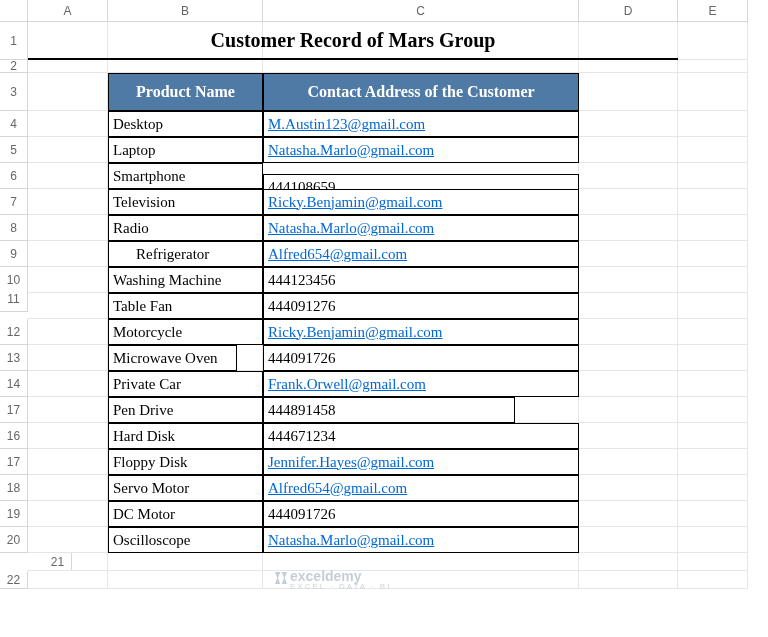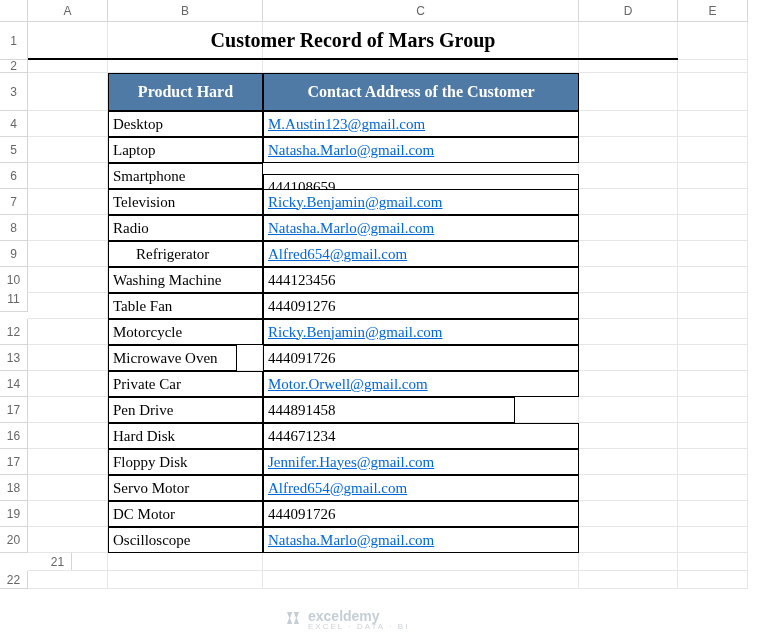--- a/index.html
+++ b/index.html
@@ -98,31 +98,29 @@
     align-items: center;
     background: #fff;
   }
   .tbl-c a {
     color: #0068d6;
     text-decoration: underline;
   }
   
   .wm {
     position: absolute;
-    left: 284px;
+    left: 272px;
     top: 568px;
     font-family: Arial, sans-serif;
     font-size: 14px;
     color: #bfc9d2;
     display: flex;
     align-items: center;
-    gap: 6px;
     opacity: .9;
     pointer-events: none;
-    margin-top: 40px;
   }
   .wm .sub {
     font-size: 8px;
     letter-spacing: 2px;
     color: #c7cfd8;
     margin-top: -2px;
   }
   .wm svg { width: 18px; height: 18px; }
 </style>
 </head>
@@ -263,21 +261,21 @@
       <div class="cell" style="left: 80px; top: 531px; width: 155px; height: 18px;"></div>
       <div class="cell" style="left: 235px; top: 531px; width: 316px; height: 18px;"></div>
       <div class="cell" style="left: 551px; top: 531px; width: 99px; height: 18px;"></div>
       <div class="cell" style="left: 650px; top: 531px; width: 70px; height: 18px;"></div>
       <div class="cell" style="left: 0px; top: 549px; width: 80px; height: 18px;"></div>
       <div class="cell" style="left: 80px; top: 549px; width: 155px; height: 18px;"></div>
       <div class="cell" style="left: 235px; top: 549px; width: 316px; height: 18px;"></div>
       <div class="cell" style="left: 551px; top: 549px; width: 99px; height: 18px;"></div>
       <div class="cell" style="left: 650px; top: 549px; width: 70px; height: 18px;"></div>
       <div class="cell title-cell" style="left: 0px; top: 0px; width: 650px; height: 38px; border-right: none; border-bottom: 2px solid rgb(0, 0, 0);">Customer Record of Mars Group</div>
-      <div class="cell tbl-h" style="left: 80px; top: 51px; width: 155px; height: 38px;">Product Hard</div>
+      <div class="cell tbl-h" style="left: 80px; top: 51px; width: 155px; height: 38px;">Product Name</div>
       <div class="cell tbl-h" style="left: 235px; top: 51px; width: 316px; height: 38px;">Contact Address of the Customer</div>
       <div class="cell tbl-c" style="left: 80px; top: 89px; width: 155px; height: 26px;">Desktop</div>
       <div class="cell tbl-c" style="left: 235px; top: 89px; width: 316px; height: 26px;">
         <a href="#">M.Austin123@gmail.com</a>
       </div>
       <div class="cell tbl-c" style="left: 80px; top: 115px; width: 155px; height: 26px;">Laptop</div>
       <div class="cell tbl-c" style="left: 235px; top: 115px; width: 316px; height: 26px;">
         <a href="#">Natasha.Marlo@gmail.com</a>
       </div>
       <div class="cell tbl-c" style="left: 80px; top: 141px; width: 155px; height: 26px;">Smartphone</div>
@@ -299,21 +297,21 @@
       <div class="cell tbl-c" style="left: 80px; top: 271px; width: 155px; height: 26px;">Table Fan</div>
       <div class="cell tbl-c" style="left: 235px; top: 271px; width: 316px; height: 26px;">444091276</div>
       <div class="cell tbl-c" style="left: 80px; top: 297px; width: 155px; height: 26px;">Motorcycle</div>
       <div class="cell tbl-c" style="left: 235px; top: 297px; width: 316px; height: 26px;">
         <a href="#">Ricky.Benjamin@gmail.com</a>
       </div>
       <div class="cell tbl-c" style="left: 80px; top: 323px; width: 129px; height: 26px;">Microwave Oven</div>
       <div class="cell tbl-c" style="left: 235px; top: 323px; width: 316px; height: 26px;">444091726</div>
       <div class="cell tbl-c" style="left: 80px; top: 349px; width: 155px; height: 26px;">Private Car</div>
       <div class="cell tbl-c" style="left: 235px; top: 349px; width: 316px; height: 26px;">
-        <a href="#">Motor.Orwell@gmail.com</a>
+        <a href="#">Frank.Orwell@gmail.com</a>
       </div>
       <div class="cell tbl-c" style="left: 80px; top: 375px; width: 155px; height: 26px;">Pen Drive</div>
       <div class="cell tbl-c" style="left: 235px; top: 375px; width: 252px; height: 26px;">444891458</div>
       <div class="cell tbl-c" style="left: 80px; top: 401px; width: 155px; height: 26px;">Hard Disk</div>
       <div class="cell tbl-c" style="left: 235px; top: 401px; width: 316px; height: 26px;">444671234</div>
       <div class="cell tbl-c" style="left: 80px; top: 427px; width: 155px; height: 26px;">Floppy Disk</div>
       <div class="cell tbl-c" style="left: 235px; top: 427px; width: 316px; height: 26px;">
         <a href="#">Jennifer.Hayes@gmail.com</a>
       </div>
       <div class="cell tbl-c" style="left: 80px; top: 453px; width: 155px; height: 26px;">Servo Motor</div>

